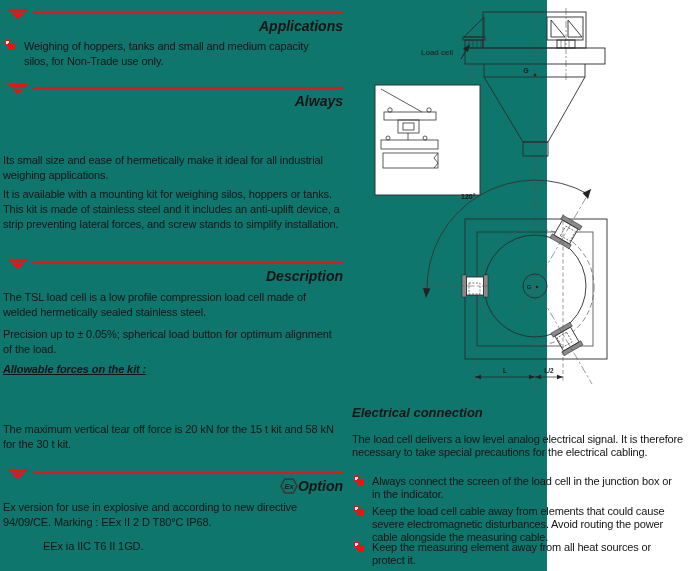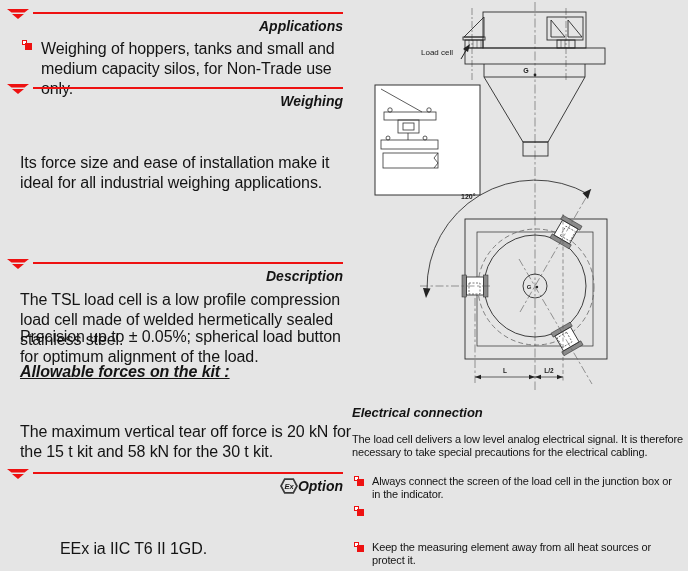--- a/index.html
+++ b/index.html
@@ -1,29 +1,29 @@
 <!DOCTYPE html>
 <html><head>
 <meta charset="utf-8">
 <style>
   * { margin:0; padding:0; box-sizing:border-box; }
   html,body { width:688px; height:571px; background:#fff; }
   body { font-family:"Liberation Sans", sans-serif; color:#141414; position:relative; overflow:hidden; }
-  .page { position:relative; width:688px; height:571px; background:#e5e5e5; }
+  .page { position:relative; width:547px; height:571px; background:#0f766e; }
 
   
   .sec-head { position:absolute; left:3px; width:340px; height:36px; }
   .tri { position:absolute; left:4px; top:0; }
   .rule { position:absolute; left:30px; right:0; top:3px; height:0; border-top:2px solid #ee1111; }
   .sec-title { position:absolute; right:0; top:9px; font-size:14px; line-height:16px;
                font-weight:bold; font-style:italic; white-space:nowrap; }
   .sec-title.with-icon { display:flex; align-items:center; gap:0; }
 
   
-  .p  { position:absolute; left:20px; width:339px; font-size:16px; line-height:20px; letter-spacing:-0.1px; }
+  .p  { position:absolute; left:3px; width:339px; font-size:11px; line-height:15px; letter-spacing:-0.1px; }
   .rp { position:absolute; left:352px; width:335px; font-size:11px; line-height:13px; letter-spacing:-0.15px; }
   .indent { padding-left:40px; }
   .subhead { font-style:italic; text-decoration:underline;font-weight:bold; }
 
   
   .bullet { padding-left:21px; width:316px; }
   .rbullet { padding-left:20px; width:322px; }
   .sq-icon { position:absolute; left:2px; top:1px; width:12px; height:12px; }
   .sq-icon .back  { position:absolute; left:0; top:0; width:5px; height:5px; border:1px solid #ee1111; background:#fff; }
   .sq-icon .front { position:absolute; left:3px; top:3px; width:7px; height:7px; background:#ee1111; }
@@ -55,24 +55,25 @@
       </span>
     <span>Weighing of hoppers, tanks and small and medium capacity silos, for Non-Trade use only.</span>
   </div>
 
   <div class="sec-head" style="top:84px">
     <svg class="tri" width="22" height="10" viewBox="0 0 22 10">
       <polygon points="0,0 22,0 17.5,3.4 4.5,3.4" fill="#ee1111"></polygon>
       <polygon points="5,5 17,5 11,10" fill="#ee1111"></polygon>
     </svg>
     <div class="rule"></div>
-    <div class="sec-title">Weighing</div>
-  </div>
-
-  <div class="p" style="top:153px">Its force size and ease of installation make it ideal for all industrial weighing applications.</div>
+    <div class="sec-title">Always</div>
+  </div>
+
+  <div class="p" style="top:153px">Its small size and ease of hermetically make it ideal for all industrial weighing applications.</div>
+  <div class="p" style="top:187px">It is available with a mounting kit for weighing silos, hoppers or tanks. This kit is made of stainless steel and it includes an anti-uplift device, a strip preventing lateral forces, and screw stands to simplify installation.</div>
 
   <div class="sec-head" style="top:259px">
     <svg class="tri" width="22" height="10" viewBox="0 0 22 10">
       <polygon points="0,0 22,0 17.5,3.4 4.5,3.4" fill="#ee1111"></polygon>
       <polygon points="5,5 17,5 11,10" fill="#ee1111"></polygon>
     </svg>
     <div class="rule"></div>
     <div class="sec-title">Description</div>
   </div>
 
@@ -89,20 +90,21 @@
     <div class="rule"></div>
     <div class="sec-title with-icon">
       <svg width="18" height="16" viewBox="0 0 18 16">
         <polygon points="4.7,1.2 13.3,1.2 17,8 13.3,14.8 4.7,14.8 1,8" fill="none" stroke="#3a3a3a" stroke-width="1.7"></polygon>
         <text x="9" y="10.8" font-size="7.5" font-style="italic" font-weight="bold" text-anchor="middle" fill="#3a3a3a">Ex</text>
       </svg>
       <span>Option</span>
     </div>
   </div>
 
+  <div class="p" style="top:500px">Ex version for use in explosive and according to new directive 94/09/CE. Marking : EEx II 2 D T80°C IP68.</div>
   <div class="p indent" style="top:539px">EEx ia IIC T6 II 1GD.</div>
 
   <svg class="drawing" width="328" height="400" viewBox="0 0 328 400">
 
     <g stroke="#555" stroke-width="0.6" fill="none">
       <line x1="175" y1="2" x2="175" y2="390" stroke-dasharray="9 2.5 2.5 2.5"></line>
       <line x1="112" y1="8" x2="112" y2="80" stroke-dasharray="7 2 2 2"></line>
       <line x1="206" y1="8" x2="206" y2="80" stroke-dasharray="7 2 2 2"></line>
     </g>
 
@@ -208,20 +210,21 @@
         <span class="back"></span>
         <span class="front"></span>
       </span>
     <span>Always connect the screen of the load cell in the junction box or in the indicator.</span>
   </div>
   <div class="rp rbullet" style="top:505px">
     <span class="sq-icon">
         <span class="back"></span>
         <span class="front"></span>
       </span>
+    <span>Keep the load cell cable away from elements that could cause severe electromagnetic disturbances. Avoid routing the power cable alongside the measuring cable.</span>
   </div>
   <div class="rp rbullet" style="top:541px">
     <span class="sq-icon">
         <span class="back"></span>
         <span class="front"></span>
       </span>
     <span>Keep the measuring element away from all heat sources or protect it.</span>
   </div>
 
 </div>

